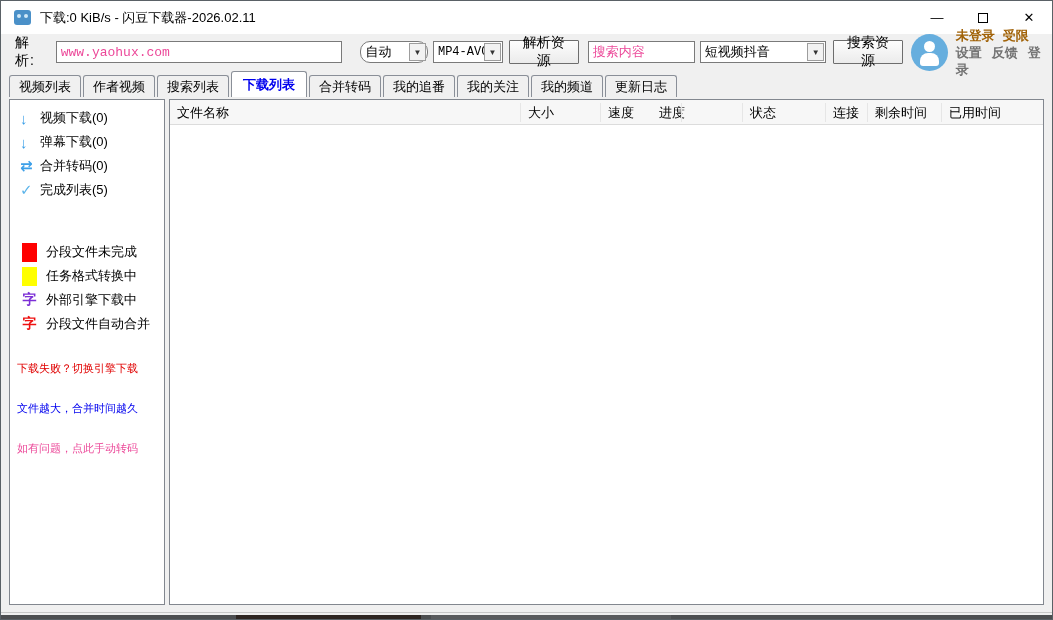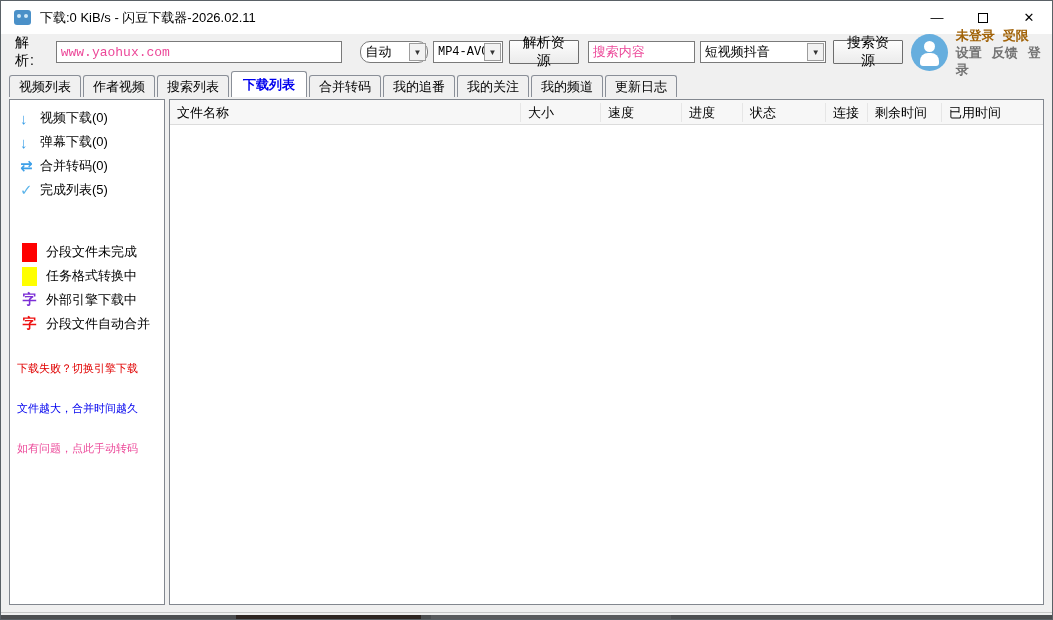--- a/index.html
+++ b/index.html
@@ -175,21 +175,21 @@
         <div class="note" style="color: rgb(0, 0, 238);">文件越大，合并时间越久</div>
         <div class="note" style="color: #ec4899;">如有问题，点此手动转码</div>
       </div>
     </div>
 
     <div class="panel main">
       <div class="table-header">
         <span class="th" style="left:7px">文件名称</span>
         <span class="th" style="left:358px">大小</span>
         <span class="th" style="left:438px">速度</span>
-        <span class="th" style="left:519px">进度</span>
+        <span class="th" style="left:489px">进度</span>
         <span class="th" style="left:580px">状态</span>
         <span class="th" style="left:663px">连接</span>
         <span class="th" style="left:705px">剩余时间</span>
         <span class="th" style="left:779px">已用时间</span>
         <span class="th-sep" style="left:350px"></span>
         <span class="th-sep" style="left:430px"></span>
         <span class="th-sep" style="left:511px"></span>
         <span class="th-sep" style="left:572px"></span>
         <span class="th-sep" style="left:655px"></span>
         <span class="th-sep" style="left:697px"></span>

